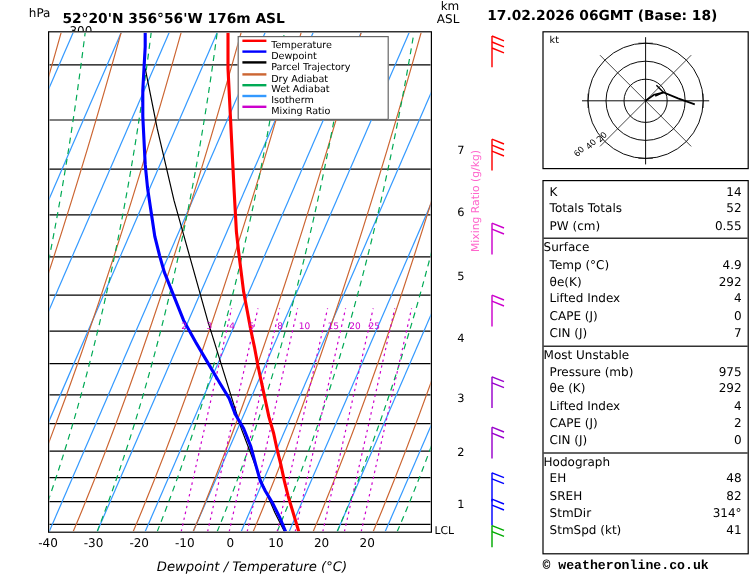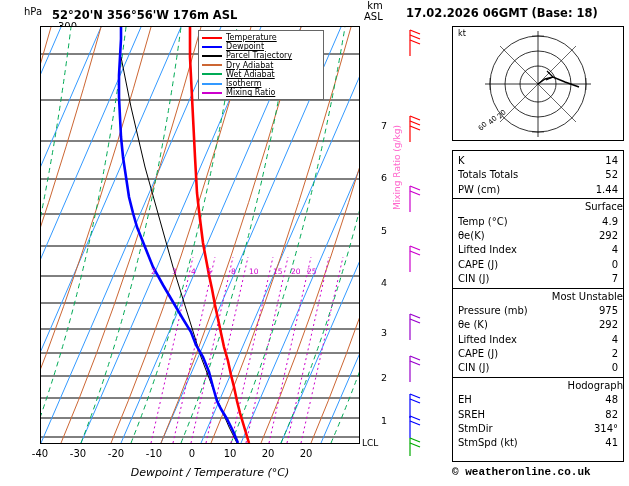--- a/index.html
+++ b/index.html
@@ -10,36 +10,36 @@
   #plot-title{left:52px;top:8px;font-size:11.5px;font-weight:bold;color:#000;text-align:right;}
   #hpa-label{left:24px;top:6px;font-size:10px;color:#000;}
   #km-label{left:364px;top:0;font-size:10px;color:#000;text-align:right;line-height:11px;}
   #plot-frame{left:40px;top:26px;width:320px;height:418px;border:1px solid #000;box-sizing:border-box;background:#fff;overflow:hidden;}
   #plot-svg{position:absolute;left:0;top:0;}
   .ytick{position:absolute;right:363px;font-size:10px;color:#000;text-align:right;width:30px;}
   .xtick{position:absolute;top:448px;font-size:10px;color:#000;text-align:center;width:40px;}
   #xaxis-label{left:100px;top:466px;width:220px;text-align:center;font-size:11px;color:#000;font-style:italic;}
   
   #legend{left:198px;top:30px;width:126px;background:#fff;border:1px solid #666;padding:2px 3px;box-sizing:border-box;}
-  .leg-row{display:flex;align-items:center;height:9.2px;text-decoration:underline;}
+  .leg-row{display:flex;align-items:flex-start;height:9.2px;}
   .leg-swatch{width:20px;height:0;border-top-width:2px;border-top-style:solid;margin-right:4px;flex:none;}
   .leg-text{font-size:8px;color:#000;line-height:9px;white-space:nowrap;}
   
   .kmtick{position:absolute;left:381px;font-size:9.5px;color:#000;}
   .mix-label{position:absolute;left:392px;top:210px;font-size:9px;color:#ff66cc;transform:rotate(-90deg);transform-origin:left top;white-space:nowrap;}
   .mixnum{position:absolute;font-size:7.5px;color:#cc00cc;}
   #lcl-label{left:362px;top:438px;font-size:9px;color:#000;}
   
   #right-head{left:406px;top:6px;font-size:11.5px;font-weight:bold;color:#000;}
   #hodo-box{left:452px;top:26px;width:172px;height:115px;border:1px solid #000;background:#fff;box-sizing:border-box;}
   #hodo-kt{left:458px;top:29px;font-size:8px;color:#000;}
   #table-box{left:452px;top:150px;width:172px;height:312px;border:1px solid #000;background:#fff;box-sizing:border-box;font-size:10px;color:#000;}
   .trow{display:flex;justify-content:space-between;padding:0 5px;height:14.4px;line-height:14.4px;}
   .trow span{white-space:nowrap;}
-  .tsec{text-align:right;height:14.4px;line-height:14.4px;font-size:10px;}
+  .tsec{text-align:left;height:14.4px;line-height:14.4px;font-size:10px;}
   .hr{border-top:1px solid #000;margin:1px 0;}
   #credit{left:452px;top:466px;font-size:11px;font-weight:bold;color:#000;font-family:Liberation Mono, monospace;}
 </style>
 </head>
 <body>
 
 <div class="abs" id="skewt-panel">
 
   <div class="abs" id="hpa-label">hPa</div>
   <div class="abs" id="plot-title">52°20'N 356°56'W 176m ASL</div>
@@ -291,21 +291,21 @@
   <div class="trow">
     <span>K</span>
     <span>14</span>
   </div>
   <div class="trow">
     <span>Totals Totals</span>
     <span>52</span>
   </div>
   <div class="trow">
     <span>PW (cm)</span>
-    <span>1.44</span>
+    <span>0.55</span>
   </div>
   <div class="hr"></div>
   <div class="tsec">Surface</div>
   <div class="trow">
     <span>Temp (°C)</span>
     <span>4.9</span>
   </div>
   <div class="trow">
     <span>θe(K)</span>
     <span>292</span>

